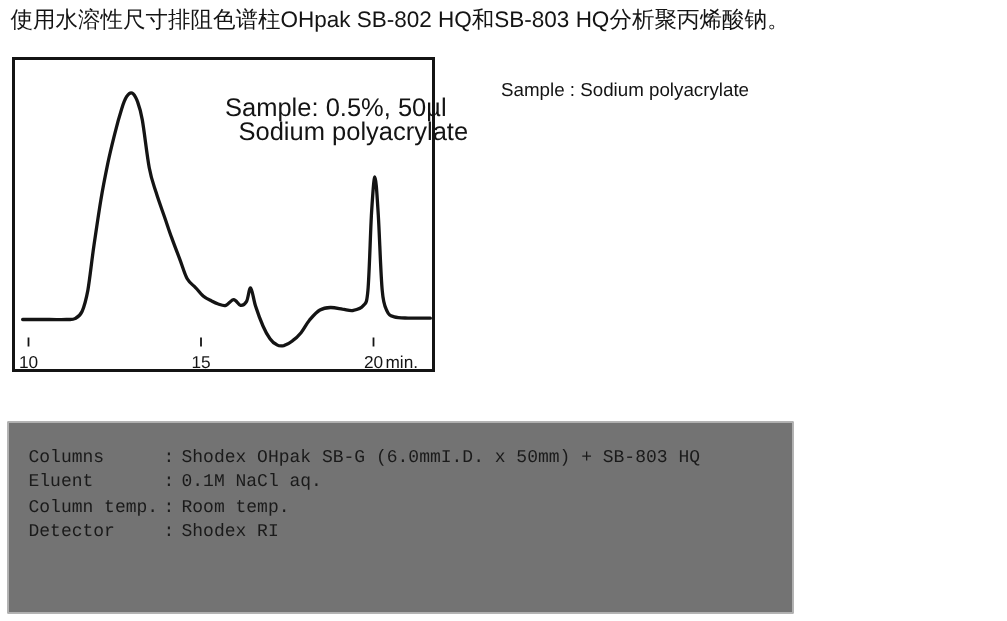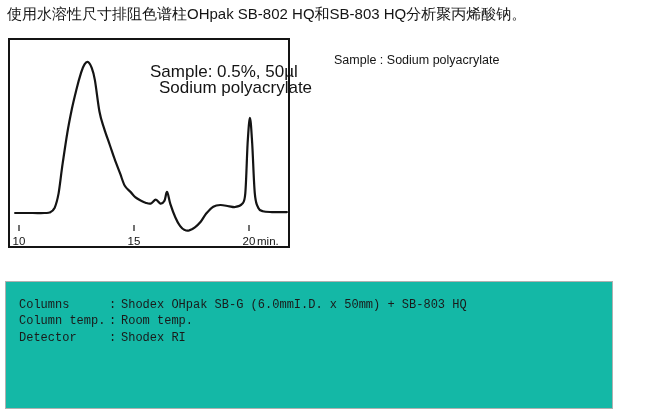--- a/index.html
+++ b/index.html
@@ -19,22 +19,22 @@
   .chart-frame svg{position:absolute;left:0;top:0;}
   .chart-note-line1,.chart-note-line2{
     position:absolute;font-size:17px;white-space:nowrap;color:#141414;
   }
   .chart-note-line1{left:140px;top:22px;}
   .chart-note-line2{left:149px;top:38px;}
   .side-note{
     position:absolute;left:298px;top:53px;font-size:12.5px;white-space:nowrap;margin-left:36px;
   }
   .spec-box{
-    position:absolute;left:5px;top:281px;width:608px;height:128px;
-    box-sizing:border-box;border:1px solid #b0b0b0;background:#14b8a6;
+    position:absolute;left:5px;top:281px;width:524px;height:128px;
+    box-sizing:border-box;border:1px solid #b0b0b0;background:#737373;
     padding:15px 0 0 13px;
     font-family:"Liberation Mono","DejaVu Sans Mono",monospace;
     font-size:12px;color:#1a1a1a;
   }
   .spec-row{height:16.4px;line-height:16.4px;white-space:nowrap;}
   .spec-label{display:inline-block;width:90px;}
   .spec-sep{display:inline-block;width:12px;}
   .tick-text{font:11.5px "Liberation Sans","DejaVu Sans",sans-serif;fill:#141414;}
 </style>
 </head>
@@ -57,18 +57,21 @@
   <div class="chart-note-line2">Sodium polyacrylate</div>
 </div>
 
 <div class="side-note">Sample : Sodium polyacrylate</div>
 
 <div class="spec-box">
   <div class="spec-row">
     <span class="spec-label">Columns</span><span class="spec-sep">:</span><span class="spec-value">Shodex OHpak SB-G (6.0mmI.D. x 50mm) + SB-803 HQ</span>
   </div>
   <div class="spec-row">
+    <span class="spec-label">Eluent</span><span class="spec-sep">:</span><span class="spec-value">0.1M NaCl aq.</span>
+  </div>
+  <div class="spec-row">
     <span class="spec-label">Column temp.</span><span class="spec-sep">:</span><span class="spec-value">Room temp.</span>
   </div>
   <div class="spec-row">
     <span class="spec-label">Detector</span><span class="spec-sep">:</span><span class="spec-value">Shodex RI</span>
   </div>
 </div>
 
 </body></html>

